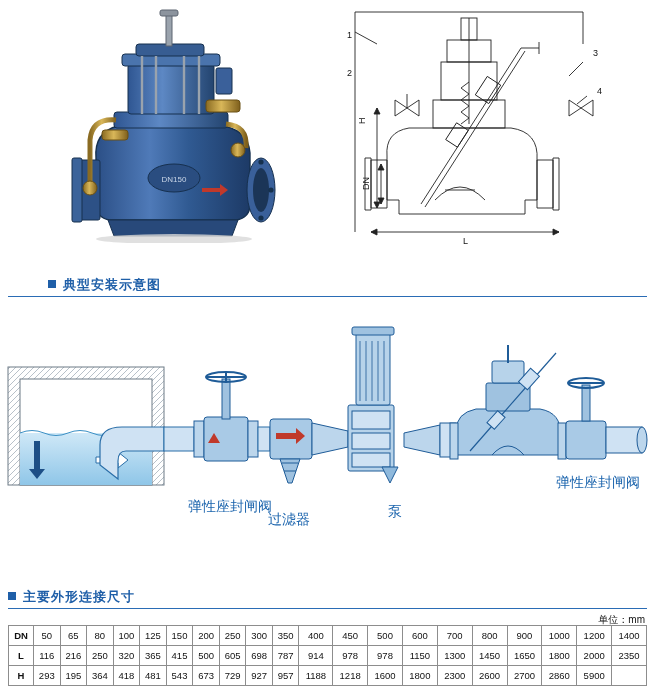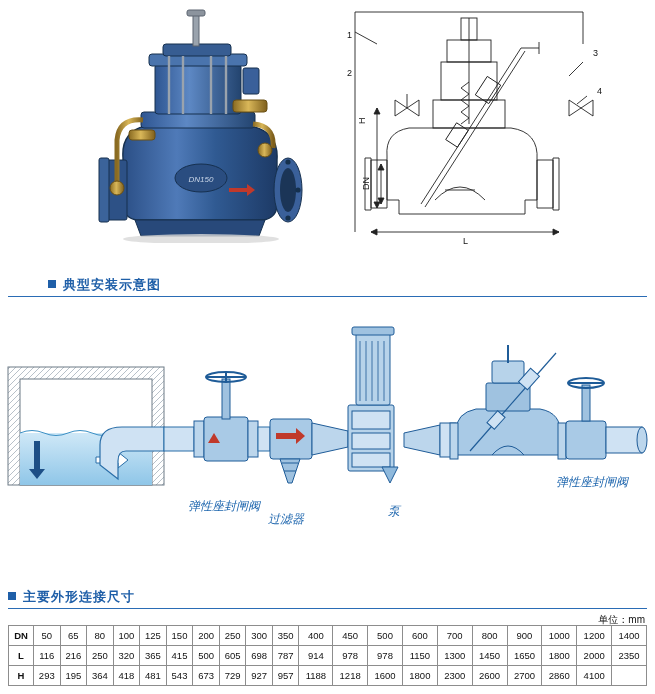--- a/index.html
+++ b/index.html
@@ -11,21 +11,21 @@
     position:relative;
     overflow:hidden;
   }
   .page{position:relative;width:655px;height:694px;}
 
   
   .top{position:relative;height:270px;}
 
   
   .photo{
-    position:absolute;left:83px;top:8px;width:230px;height:235px;font-style:italic;
+    position:absolute;left:56px;top:8px;width:230px;height:235px;
   }
   .photo svg{display:block;}
 
   
   .drawing{
     position:absolute;left:325px;top:4px;width:310px;height:240px;
   }
   .drawing svg{display:block;}
 
   .legend{
@@ -47,21 +47,21 @@
     position:absolute;left:8px;width:639px;height:1px;background:#2a6cb5;
   }
 
   
   .install{
     position:absolute;left:0;top:305px;width:655px;height:280px;
   }
   .install svg{display:block;}
 
   .lbl{
-    position:absolute;font-size:12px;color:#1155aa;white-space:nowrap;font-style:italic;
+    position:absolute;font-size:14px;color:#1155aa;white-space:nowrap;
   }
   .lbl.blue{color:#1b64ad;}
 
   
   .unit{
     position:absolute;right:10px;top:613px;font-size:10px;color:#111;margin-left:28px;
   }
   table{
     position:absolute;left:8px;top:625px;width:639px;
     border-collapse:collapse;font-size:9.5px;
@@ -401,19 +401,19 @@
         <td>927</td>
         <td>957</td>
         <td>1188</td>
         <td>1218</td>
         <td>1600</td>
         <td>1800</td>
         <td>2300</td>
         <td>2600</td>
         <td>2700</td>
         <td>2860</td>
-        <td>4100</td>
+        <td>5900</td>
         <td></td>
       </tr>
     </tbody>
   </table>
 
 </div>
 
 </body></html>

